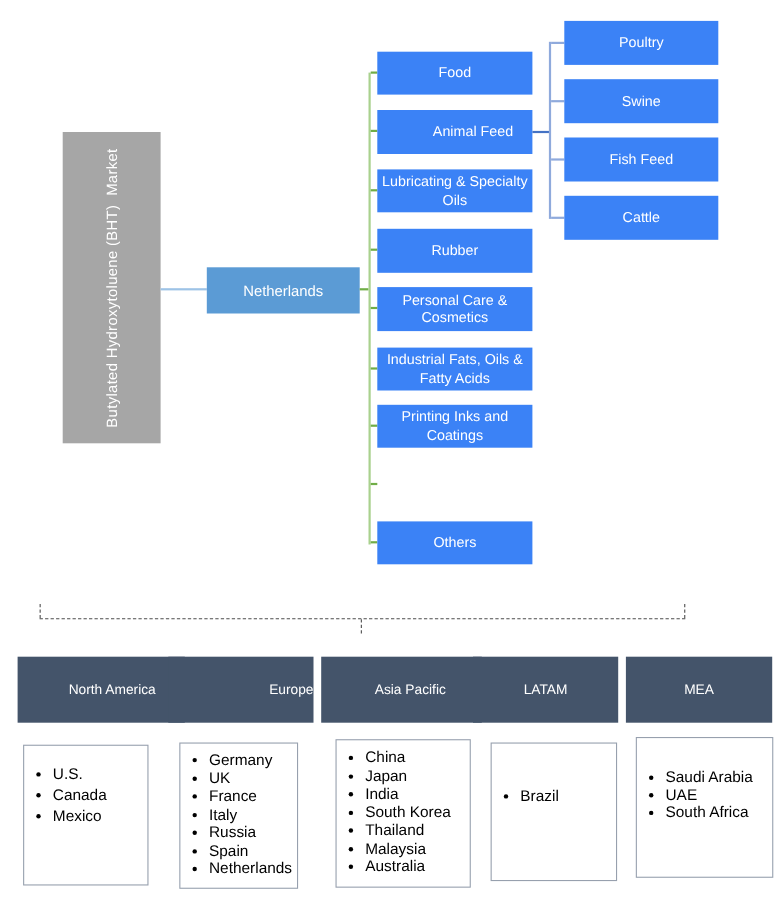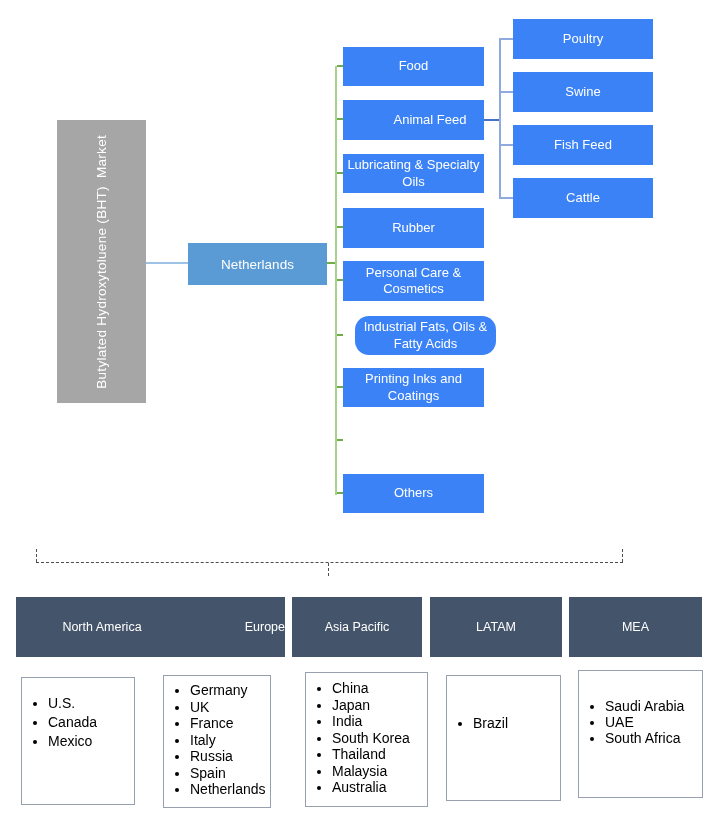--- a/index.html
+++ b/index.html
@@ -80,21 +80,21 @@
   </div>
   <div class="box green" style="left:343px;top:154px;width:141px;height:39px;">
     <span>Lubricating &amp; Specialty Oils</span>
   </div>
   <div class="box green" style="left:343px;top:208px;width:141px;height:40px;">
     <span>Rubber</span>
   </div>
   <div class="box green" style="left:343px;top:261px;width:141px;height:40px;">
     <span>Personal Care &amp; Cosmetics</span>
   </div>
-  <div class="box green" style="left:355px;top:316px;width:141px;height:39px;border-radius:14px;">
+  <div class="box green" style="left:343px;top:316px;width:141px;height:39px;">
     <span>Industrial Fats, Oils &amp; Fatty Acids</span>
   </div>
   <div class="box green" style="left:343px;top:368px;width:141px;height:39px;">
     <span>Printing Inks and Coatings</span>
   </div>
   <div class="box green" style="left:343px;top:474px;width:141px;height:39px;">
     <span>Others</span>
   </div>
 
   <div class="hline cl-blue" style="left:484px;top:119px;width:16px;height:2px;"></div>
@@ -121,21 +121,21 @@
   <div class="brace-h" style="left:36px;top:562px;width:587px;"></div>
   <div class="brace-v" style="left:622px;top:549px;height:13px;"></div>
   <div class="brace-v" style="left:328px;top:563px;height:13px;"></div>
 
   <div class="region-header" style="left:16px;width:132px;padding-left:20px;">
     <span>North America</span>
   </div>
   <div class="region-header" style="left:153px;width:132px;justify-content:flex-end;">
     <span>Europe</span>
   </div>
-  <div class="region-header" style="left:292px;width:130px;">
+  <div class="region-header" style="left:292px;width:130px;padding-left:16px;">
     <span>Asia Pacific</span>
   </div>
   <div class="region-header" style="left:430px;width:132px;">
     <span>LATAM</span>
   </div>
   <div class="region-header" style="left:569px;width:133px;">
     <span>MEA</span>
   </div>
 
   <div class="region-list lh19" style="left:21px;top:677px;width:114px;height:128px;padding-top:16px;">

